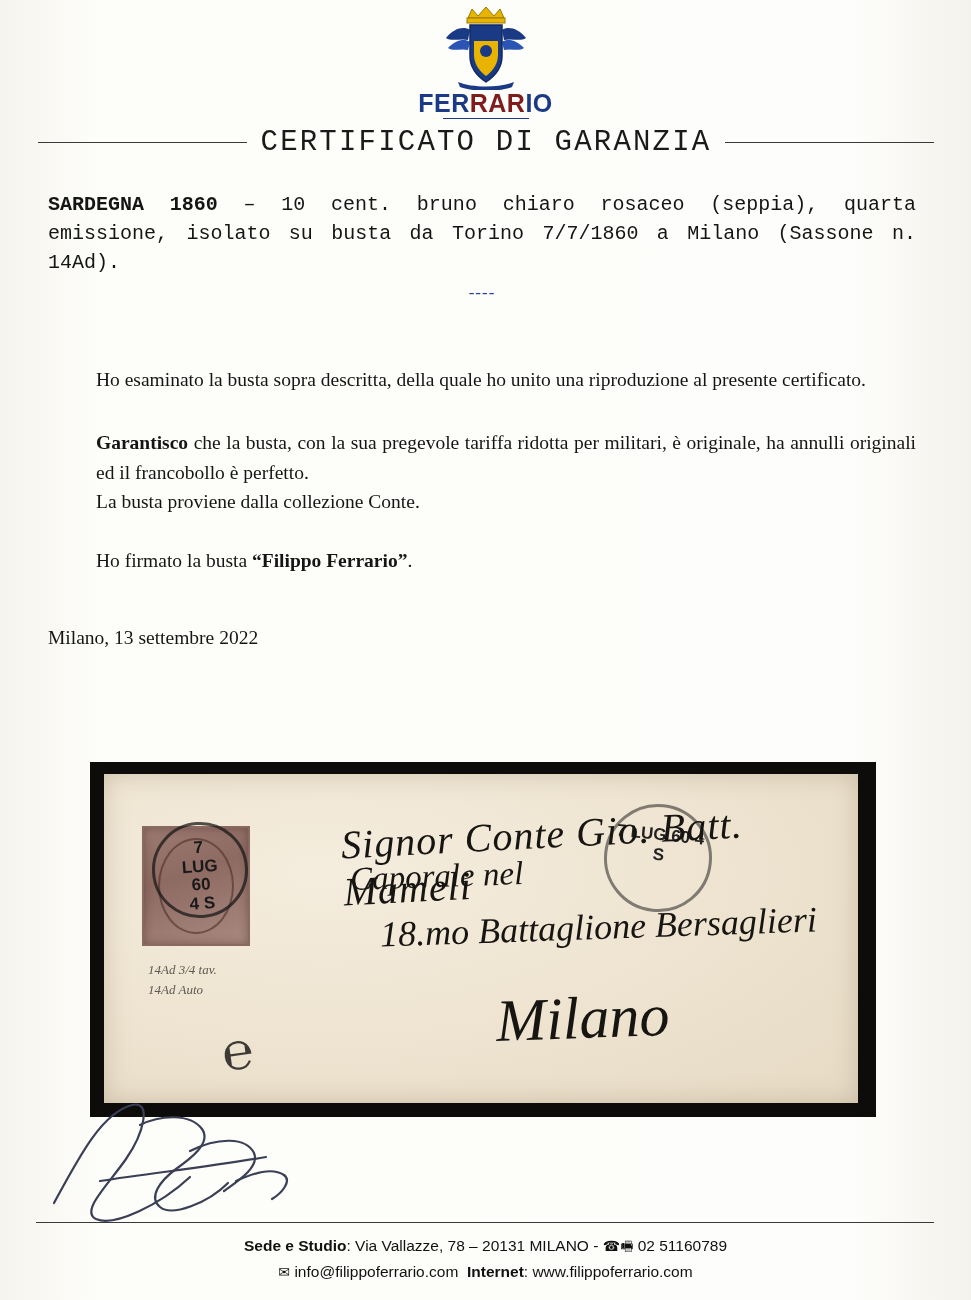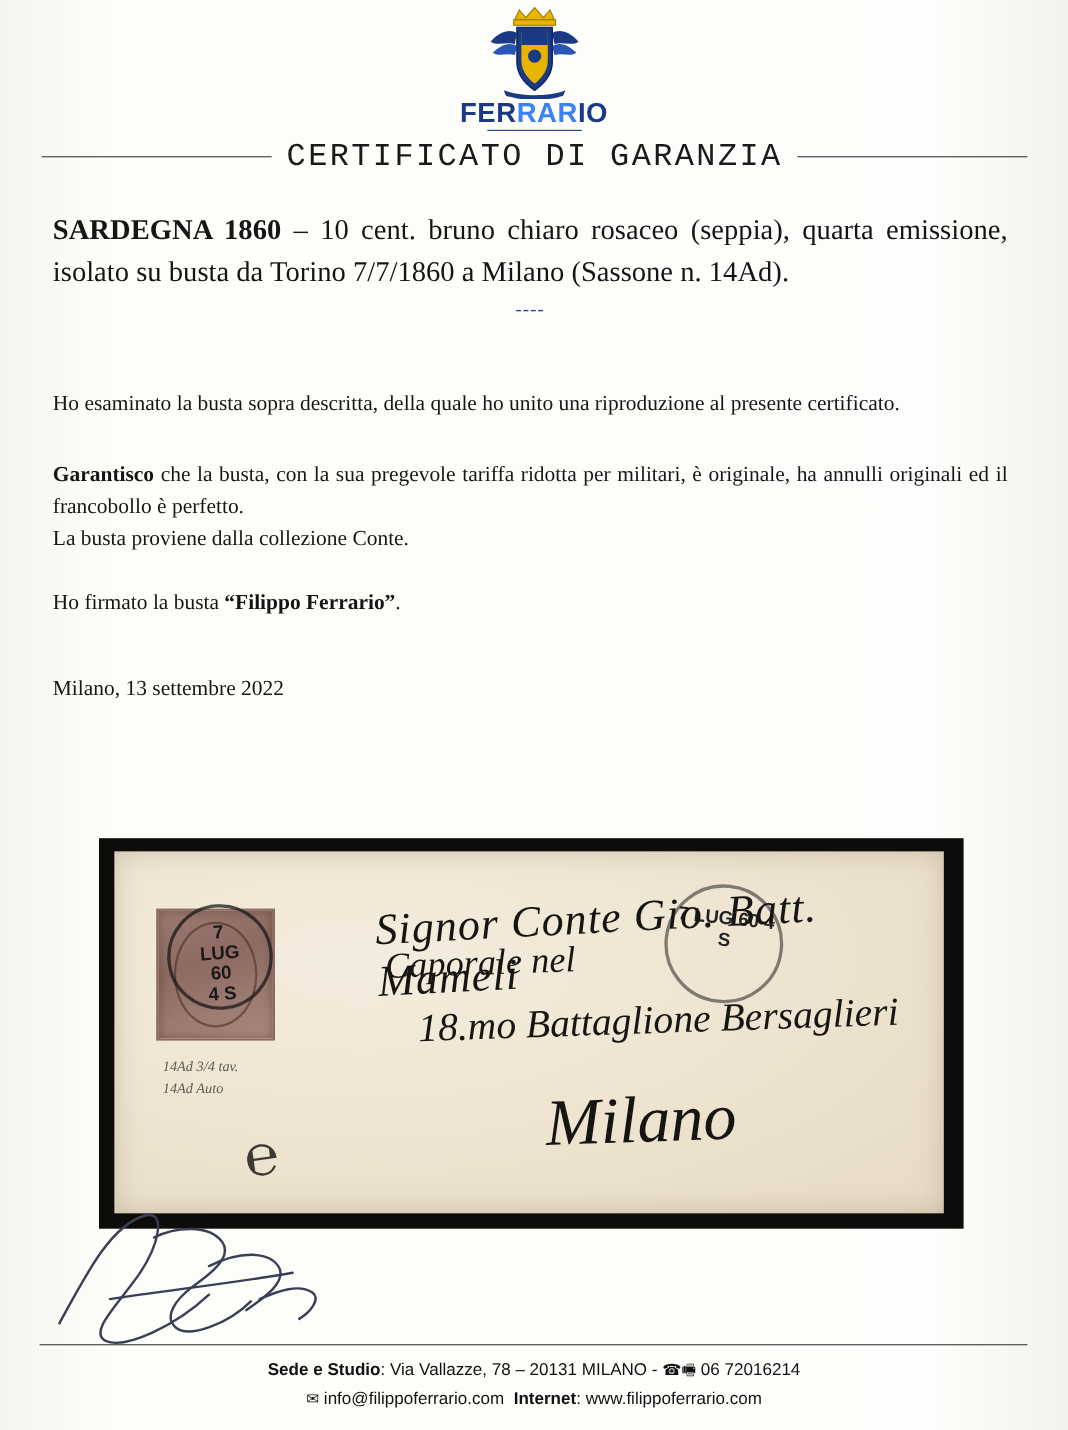--- a/index.html
+++ b/index.html
@@ -40,21 +40,21 @@
   }
   .brand {
     margin-top: 1px;
     font-family: "Liberation Sans", sans-serif;
     font-weight: bold;
     font-size: 25px;
     letter-spacing: 0.5px;
     line-height: 1;
   }
   .brand .fer { color: #1b3a86; margin-top: 12px; }
-  .brand .rar { color: #3b82f6; margin-top: 36px; }
+  .brand .rar { color: #7f1d1d; margin-top: 36px; }
   .brand .io  { color: #1b3a86; }
   .brand-sub {
     margin-top: 3px;
     font-family: "Liberation Serif", serif;
     font-style: italic;
     font-size: 10px;
     color: #1b3a86;
     letter-spacing: 1.5px;
   }
   .brand-rule {
@@ -90,37 +90,39 @@
 
   
   .body {
     position: absolute;
     left: 48px;
     top: 190px;
     width: 868px;
     color: #151515;
   }
   .subject {
-    font-size: 26px;
+    font-size: 20px;
     line-height: 1.45;
     text-align: justify;
+    font-family: Liberation Mono, monospace;
   }
   .subject b { font-weight: bold; }
   .dashes {
     margin-top: 6px;
     text-align: center;
     color: #2a3ea8;
     font-size: 17px;
     letter-spacing: 1px;
   }
   .para {
     margin-top: 26px;
     font-size: 19.5px;
     line-height: 1.5;
     text-align: justify;
+    margin-left: 48px;
   }
   .para.p1 { margin-top: 62px; }
   .para.p2 { margin-top: 34px; }
   .para.p3 { margin-top: 30px; font-family: Liberation Serif, serif; }
   .para b { font-weight: bold; }
   .place-date {
     margin-top: 52px;
     font-size: 19.5px;
   }
 
@@ -359,21 +361,21 @@
       <path d="M100 40 C120 30 150 28 162 44 C172 58 150 74 136 84 C120 96 108 112 120 122 C132 132 168 118 188 98"></path>
       <path d="M150 66 C178 52 206 52 214 68 C220 82 198 96 184 106"></path>
       <path d="M60 96 C110 88 170 82 226 72"></path>
       <path d="M196 96 C214 88 232 82 244 90 C252 96 242 108 232 114"></path>
     </g>
   </svg>
 
   <div class="footer-rule"></div>
   <div class="footer">
     <div class="row1">
-      <b>Sede e Studio</b><span>: Via Vallazze, 78 – 20131 MILANO - </span><span class="icon-inline">☎</span><span class="icon-inline">🖷</span><span> 06 72016214</span>
+      <b>Sede e Studio</b><span>: Via Vallazze, 78 – 20131 MILANO - </span><span class="icon-inline">☎</span><span class="icon-inline">🖷</span><span> 02 51160789</span>
     </div>
     <div class="row2">
       <span class="icon-inline">✉</span>
       <span>info@filippoferrario.com</span>
       &nbsp;<b>Internet</b><span>: www.filippoferrario.com</span>
     </div>
   </div>
 </div>
 
 </body></html>

